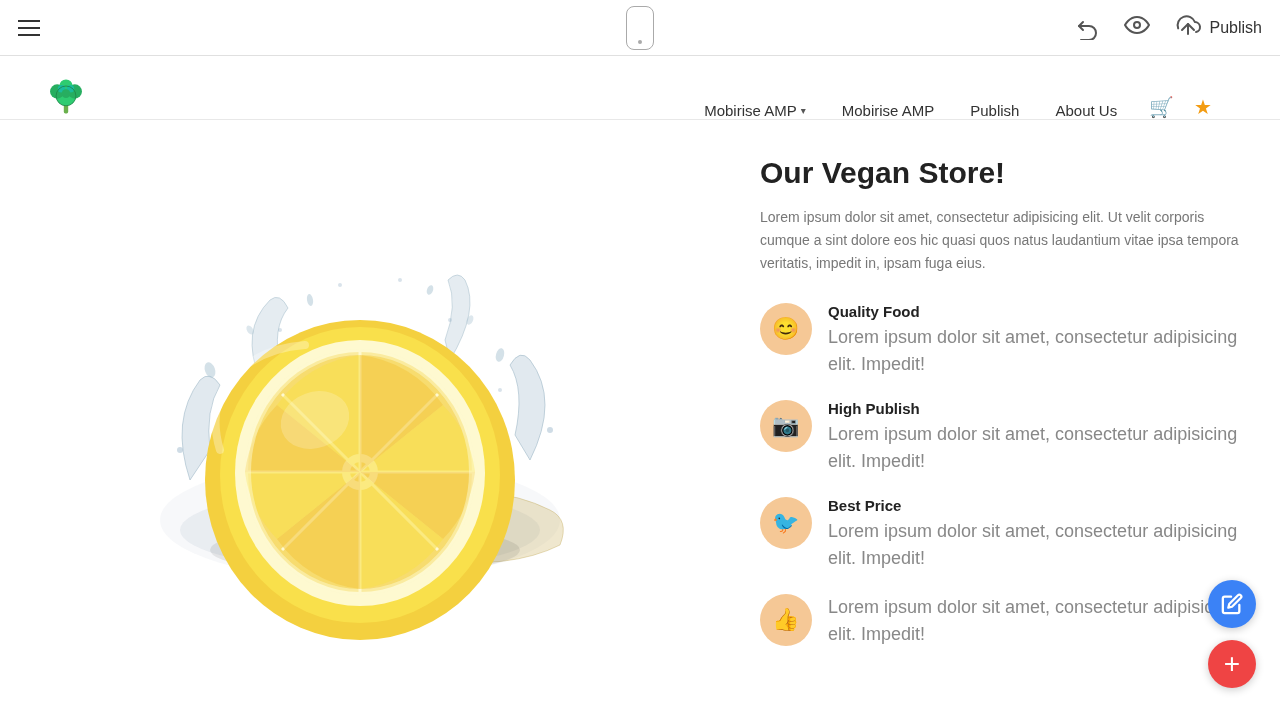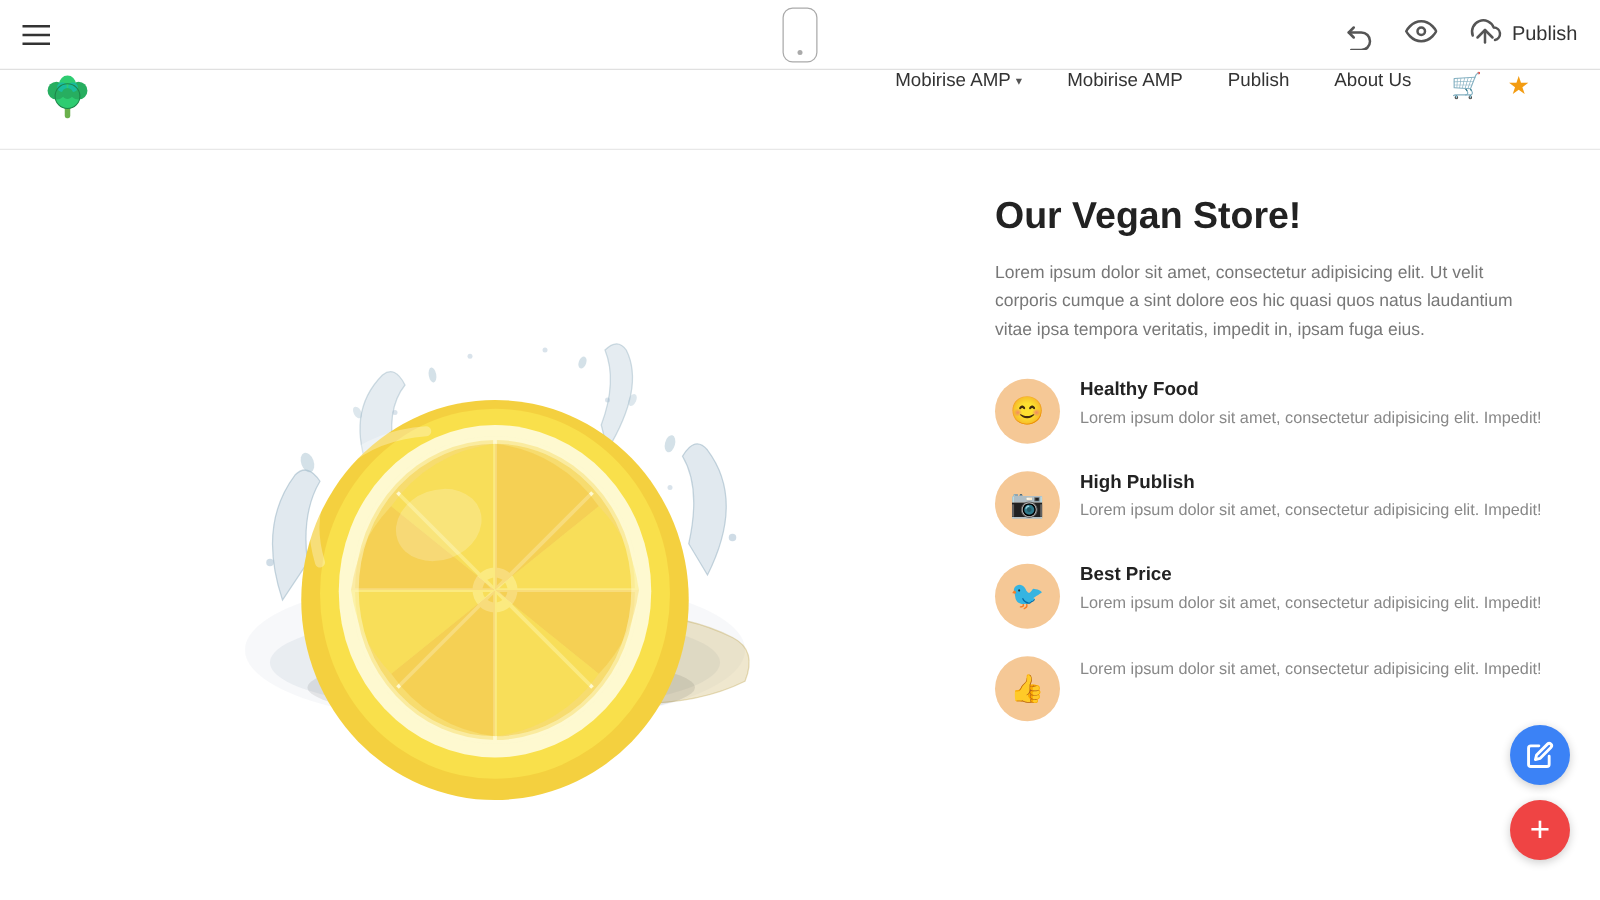--- a/index.html
+++ b/index.html
@@ -24,24 +24,24 @@
     .toolbar-right { display: flex; align-items: center; gap: 24px; }
     .undo-icon { font-size: 20px; color: #555; cursor: pointer; display: flex; align-items: center; }
     .eye-icon { font-size: 22px; color: #555; cursor: pointer; }
     .publish-btn-wrap { display: flex; align-items: center; gap: 8px; cursor: pointer; }
     .publish-btn-wrap .cloud-icon { font-size: 20px; color: #555; }
     .publish-label { font-size: 16px; color: #333; font-weight: 500; }
 
     
     .navbar {
       display: flex;
-      align-items: flex-start;
+      align-items: flex-end;
       height: 64px;
       border-bottom: 1px solid #e8e8e8;
-      padding: 0 32px;
+      padding: 0 44px;
       background: #fff;
     }
     .navbar-logo { display: flex; align-items: center; margin-right: auto; }
     .logo-img { width: 44px; height: 44px; }
     .nav-links { display: flex; align-items: center; gap: 36px; margin-right: 32px; }
     .nav-link { font-size: 15px; color: #333; text-decoration: none; cursor: pointer; display: flex; align-items: center; gap: 4px; }
     .nav-link .chevron { font-size: 10px; color: #555; }
     .nav-icons { display: flex; align-items: center; gap: 20px; margin-right: 24px; }
     .nav-icon { font-size: 20px; color: #333; cursor: pointer; }
     .contact-btn {
@@ -53,21 +53,20 @@
       border-radius: 4px;
       cursor: pointer;
       font-weight: 500;
     }
 
     
     .main-content {
       display: flex;
       height: calc(720px - 56px - 64px);
       overflow: hidden;
-      padding-left: 36px;
     }
 
     
     .image-section {
       flex: 0 0 720px;
       display: flex;
       align-items: center;
       justify-content: center;
       background: #fff;
       position: relative;
@@ -116,21 +115,21 @@
       font-size: 22px;
     }
     .feature-text {}
     .feature-title {
       font-size: 15px;
       font-weight: 700;
       color: #222;
       margin-bottom: 4px;
     }
     .feature-desc {
-      font-size: 13px;
+      font-size: 18px;
       color: #888;
       line-height: 1.5;
     }
 
     
     .fab-container {
       position: fixed;
       bottom: 32px;
       right: 24px;
       display: flex;
@@ -329,21 +328,21 @@
   </div>
 
   <div class="features-section">
     <h1 class="features-title">Our Vegan Store!</h1>
     <p class="features-desc">Lorem ipsum dolor sit amet, consectetur adipisicing elit. Ut velit corporis cumque a sint dolore eos hic quasi quos natus laudantium vitae ipsa tempora veritatis, impedit in, ipsam fuga eius.</p>
 
     <div id="features-list">
         <div class="feature-item">
       <div class="feature-icon-circle" style="font-size:22px;">😊</div>
       <div class="feature-text">
-        <div class="feature-title">Healthy Food</div>
+        <div class="feature-title">Quality Food</div>
         <div class="feature-desc">Lorem ipsum dolor sit amet, consectetur adipisicing elit. Impedit!</div>
       </div>
     </div>
         <div class="feature-item">
       <div class="feature-icon-circle" style="font-size:22px;">📷</div>
       <div class="feature-text">
         <div class="feature-title">High Publish</div>
         <div class="feature-desc">Lorem ipsum dolor sit amet, consectetur adipisicing elit. Impedit!</div>
       </div>
     </div>

